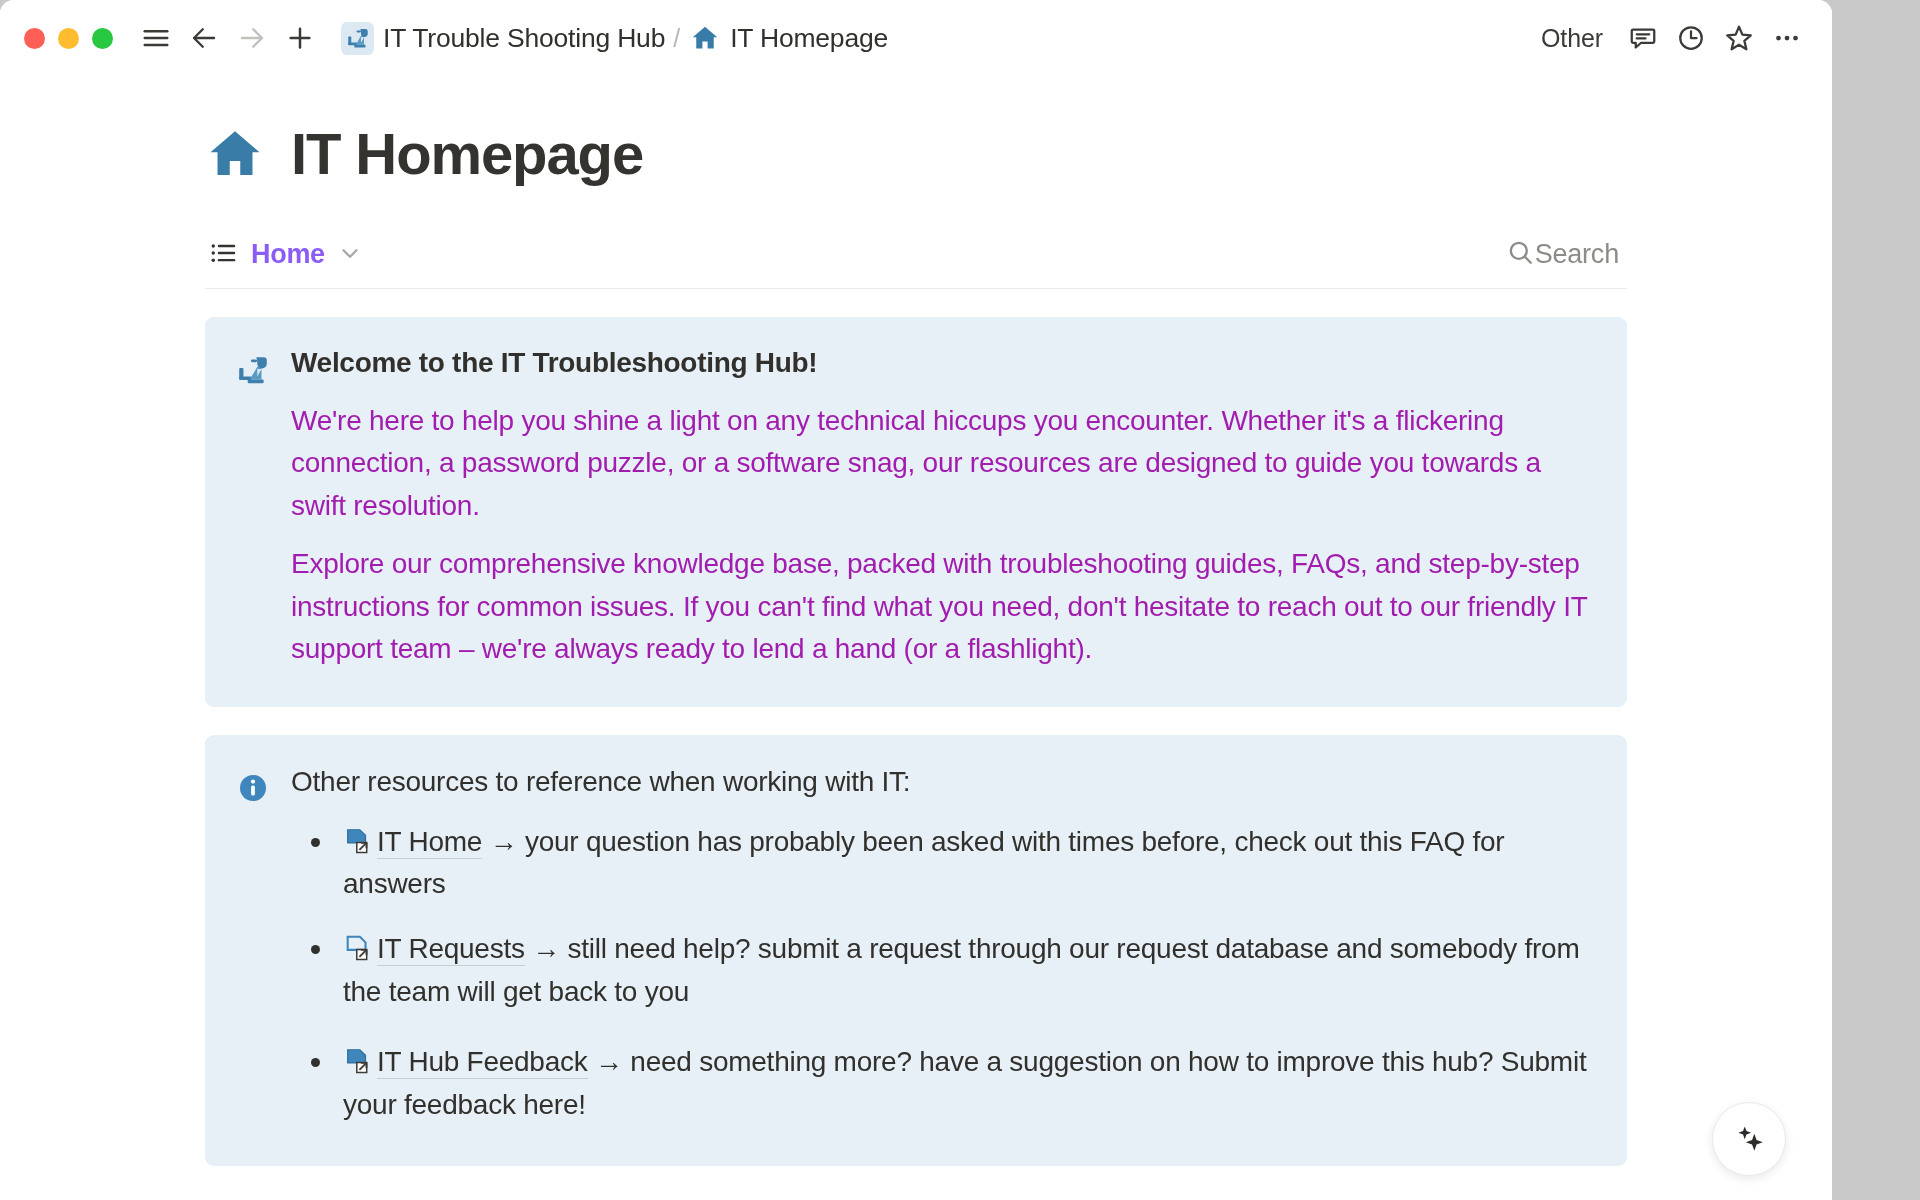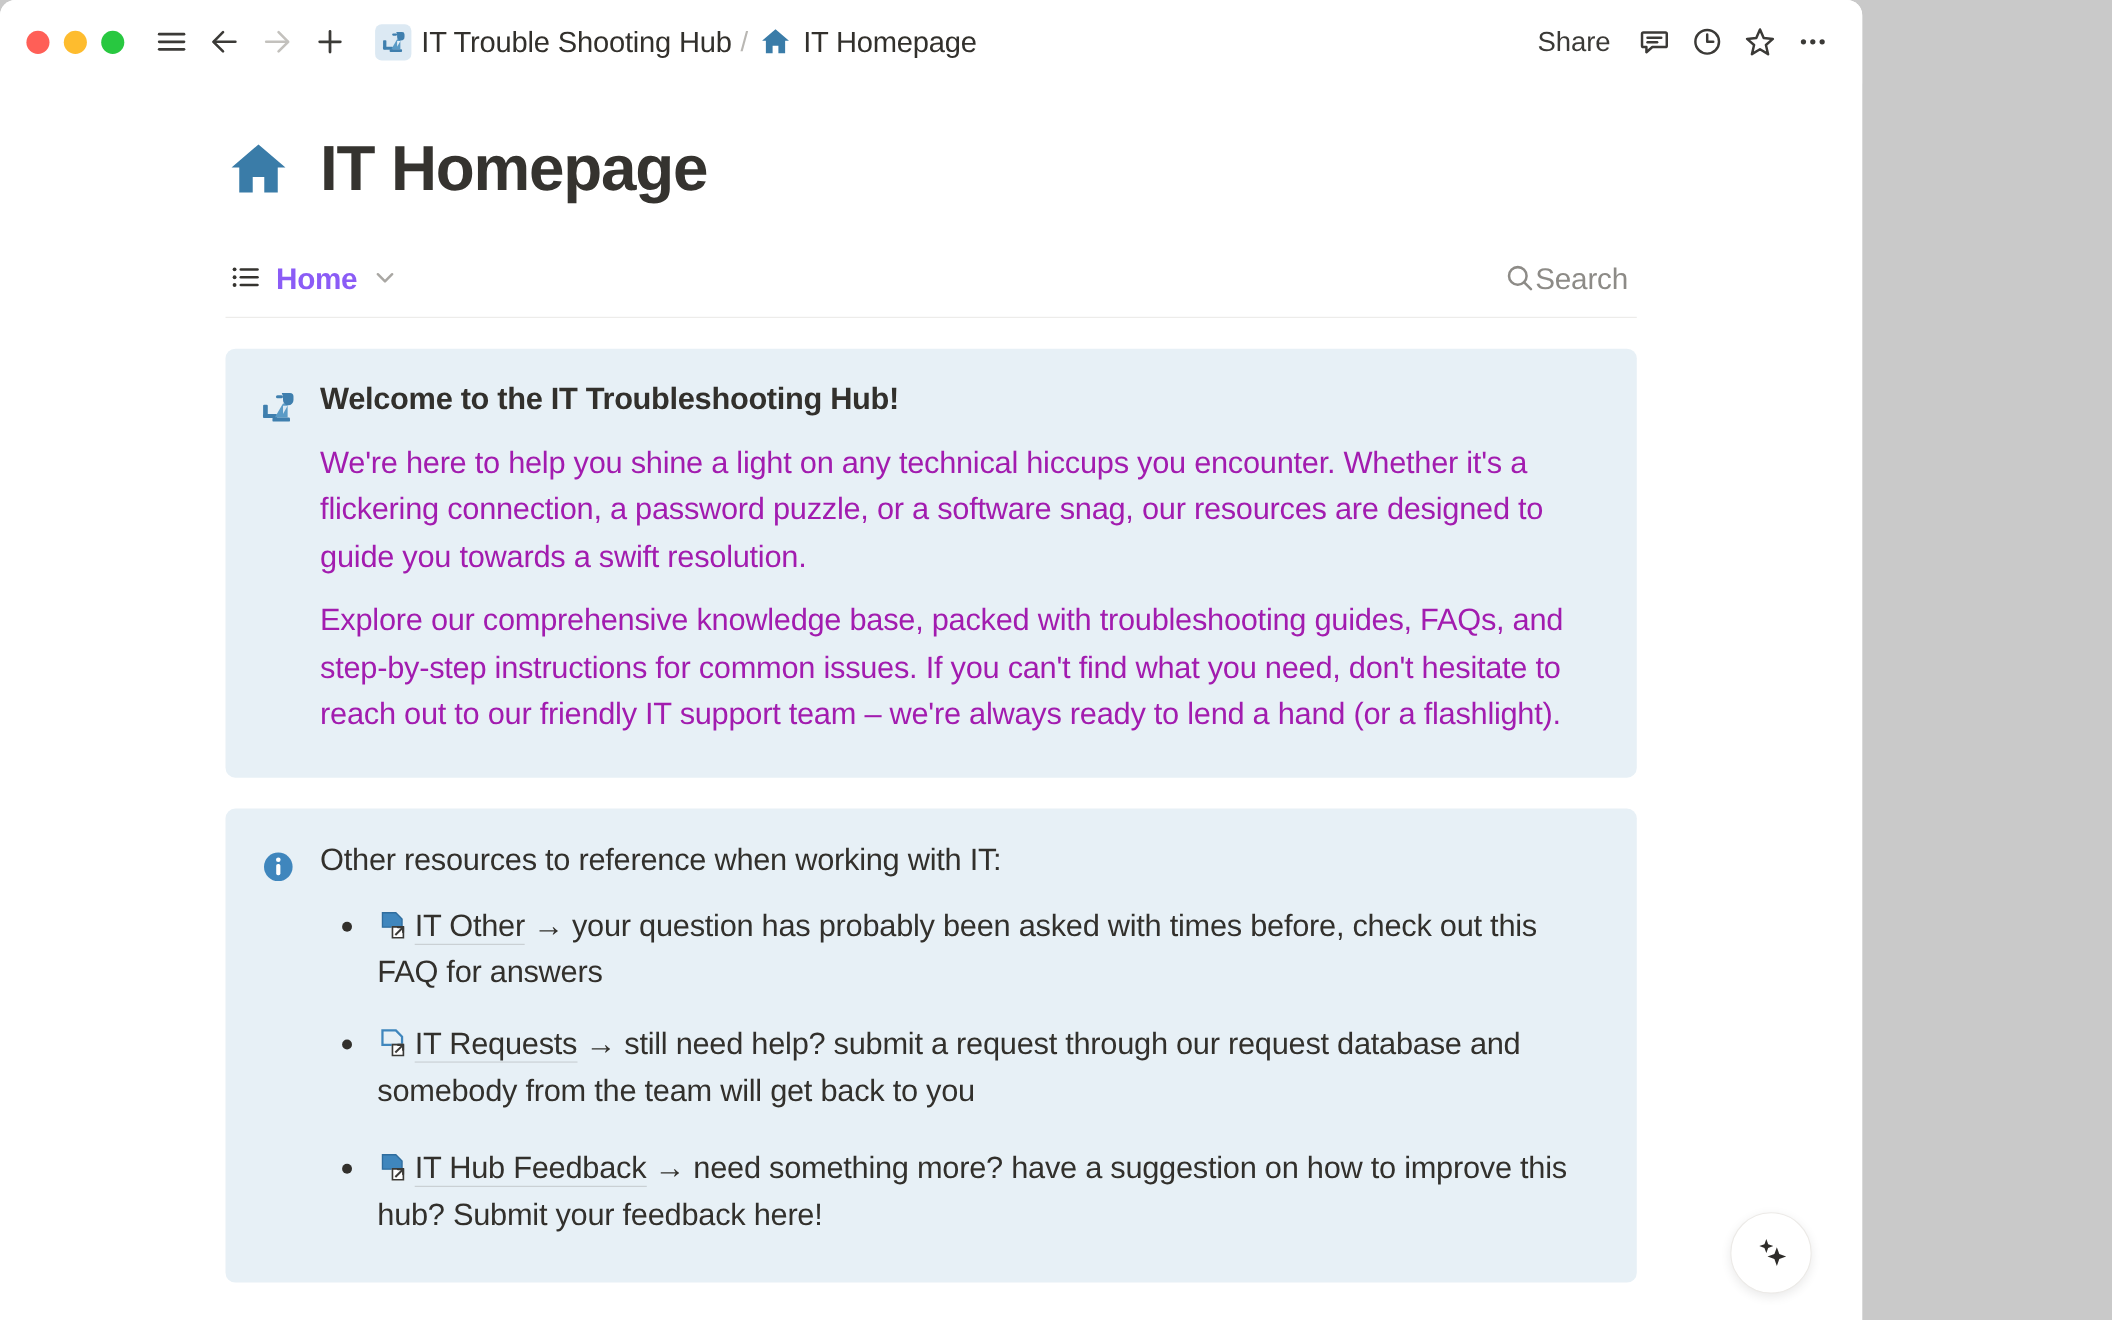--- a/index.html
+++ b/index.html
@@ -8,21 +8,21 @@
     width: 1920px;
     height: 1200px;
     overflow: hidden;
     background: #c9c9c9;
     font-family: "Liberation Sans", sans-serif;
   }
 
   .window {
     position: absolute;
     left: 0; top: 0;
-    width: 1693px;
+    width: 1832px;
     height: 1200px;
     background: #ffffff;
     border-radius: 14px 14px 0 0;
     overflow: hidden;
   }
 
   
   .titlebar {
     position: relative;
     height: 76px;
@@ -311,21 +311,21 @@
         <span class="crumb-icon-plain">
           <svg width="28" height="28" viewBox="0 0 32 32">
             <path d="M16 3 L30 15 L26 15 L26 28 L19 28 L19 20 L13 20 L13 28 L6 28 L6 15 L2 15 Z" fill="#3a7ca8"></path>
           </svg>
         </span>
         <span class="crumb-label">IT Homepage</span>
       </div>
     </div>
 
     <div class="tb-right">
-      <div class="share-btn">Share</div>
+      <div class="share-btn">Other</div>
       <div class="tb-icon">
         <svg width="30" height="30" viewBox="0 0 24 24" fill="none" stroke="#3b3a37" stroke-width="1.8" stroke-linecap="round" stroke-linejoin="round">
           <path d="M4 5.2 h16 a1 1 0 0 1 1 1 v8.6 a1 1 0 0 1 -1 1 h-9.5 L6.2 19.6 v-3.8 H4 a1 1 0 0 1 -1 -1 v-8.6 a1 1 0 0 1 1 -1 z"></path>
           <line x1="7" y1="9" x2="17" y2="9"></line>
             <line x1="7" y1="12.3" x2="14" y2="12.3"></line>
         </svg>
       </div>
       <div class="tb-icon">
         <svg width="30" height="30" viewBox="0 0 24 24" fill="none" stroke="#3b3a37" stroke-width="1.8" stroke-linecap="round" stroke-linejoin="round">
           <circle cx="12" cy="12" r="8.6"></circle>
@@ -422,21 +422,21 @@
           <li>
             <span class="inline-link-icon">
               <svg width="30" height="30" viewBox="0 0 32 32">
                 <path d="M5 4 h13 l6 6 v8 h-19 z" fill="#3f86bd"></path>
                 <path d="M5 4 h13 l6 6 v8 h-19 z" fill="none" stroke="#2f6d9e" stroke-width="1.3"></path>
                 <path d="M14 17 l12 0 l0 12 l-12 0 z" fill="#ffffff"></path>
                 <path d="M14.7 17.7 l10.6 0 l0 10.6 l-10.6 0 z" fill="none" stroke="#3b3a37" stroke-width="1.6"></path>
                 <line x1="17.5" y1="25.5" x2="25" y2="18" stroke="#3b3a37" stroke-width="2"></line>
                 <polyline points="25,23 25,18 20,18" fill="none" stroke="#3b3a37" stroke-width="2" stroke-linecap="round" stroke-linejoin="round"></polyline>
               </svg>
-            </span><a class="page-link" href="#">IT Other</a><span> → your question has probably been asked with times before, check out this FAQ for answers</span>
+            </span><a class="page-link" href="#">IT Home</a><span> → your question has probably been asked with times before, check out this FAQ for answers</span>
           </li>
 
           <li>
             <span class="inline-link-icon">
               <svg width="30" height="30" viewBox="0 0 32 32">
                 <path d="M5 4 h13 l6 6 v8 h-19 z" fill="none" stroke="#3f86bd" stroke-width="2.2"></path>
                 <path d="M14 17 l12 0 l0 12 l-12 0 z" fill="#ffffff"></path>
                 <path d="M14.7 17.7 l10.6 0 l0 10.6 l-10.6 0 z" fill="none" stroke="#3b3a37" stroke-width="1.6"></path>
                 <line x1="17.5" y1="25.5" x2="25" y2="18" stroke="#3b3a37" stroke-width="2"></line>
                 <polyline points="25,23 25,18 20,18" fill="none" stroke="#3b3a37" stroke-width="2" stroke-linecap="round" stroke-linejoin="round"></polyline>

